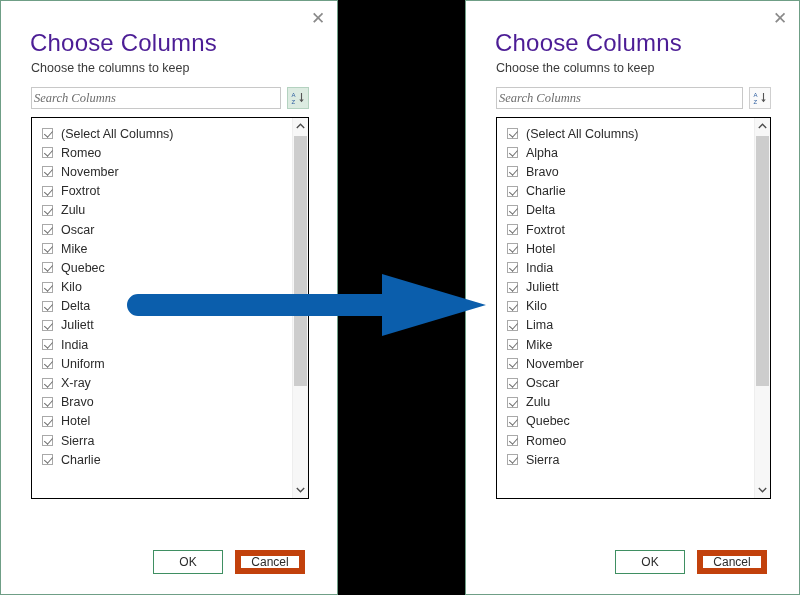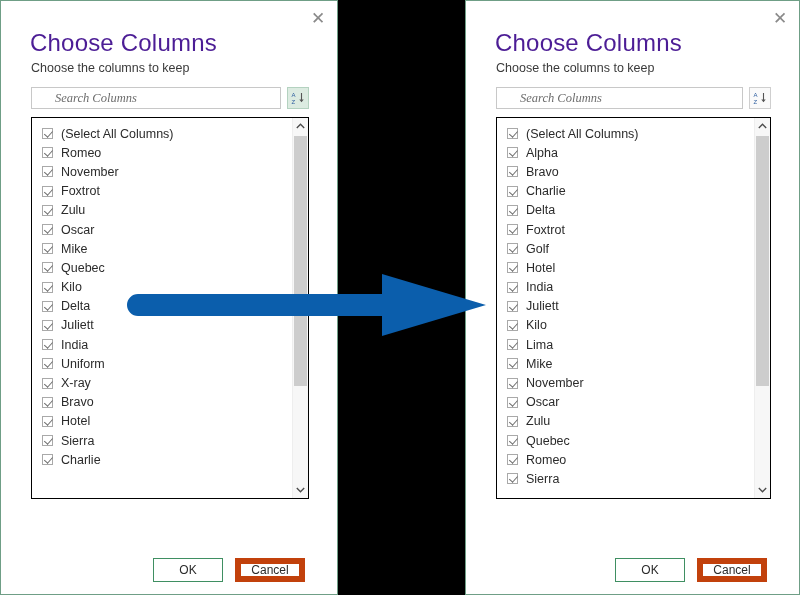--- a/index.html
+++ b/index.html
@@ -71,21 +71,21 @@
   .search-input{
     flex:1 1 auto;
     height:22px;
     box-sizing:border-box;
     border:1px solid #c8c8c8;
     background:#ffffff;
     font-family:"Liberation Serif", serif;
     font-style:italic;
     font-size:12.5px;
     color:#6d6d6d;
-    padding:0 23px;
+    padding:0 2px;
     outline:none;
   }
   .search-input::placeholder{color:#6d6d6d;opacity:1;font-style:italic;}
 
   .sort-btn{
     width:22px;height:22px;
     box-sizing:border-box;
     border:1px solid #cfcfcf;
     display:flex;align-items:center;justify-content:center;
     cursor:pointer;
@@ -164,21 +164,21 @@
     position:absolute;
     left:1px;width:13px;
     top:18px;height:250px;
     background:#cdcdcd;
     cursor:pointer;
   }
 
   
   .footer{
     position:absolute;
-    bottom:12px;
+    bottom:20px;
     display:flex;
     gap:12px;
     padding-left:41px;
   }
   #dialog-left  .footer{ right:32px; }
   #dialog-right .footer{ right:32px; }
 
   .btn{
     width:70px;height:24px;
     box-sizing:border-box;
@@ -364,24 +364,20 @@
         <div class="list-row">
           <span class="cbx"></span>
           <span>Delta</span>
         </div>
         <div class="list-row">
           <span class="cbx"></span>
           <span>Foxtrot</span>
         </div>
         <div class="list-row">
           <span class="cbx"></span>
-          <span>Golf</span>
-        </div>
-        <div class="list-row">
-          <span class="cbx"></span>
           <span>Hotel</span>
         </div>
         <div class="list-row">
           <span class="cbx"></span>
           <span>India</span>
         </div>
         <div class="list-row">
           <span class="cbx"></span>
           <span>Juliett</span>
         </div>

